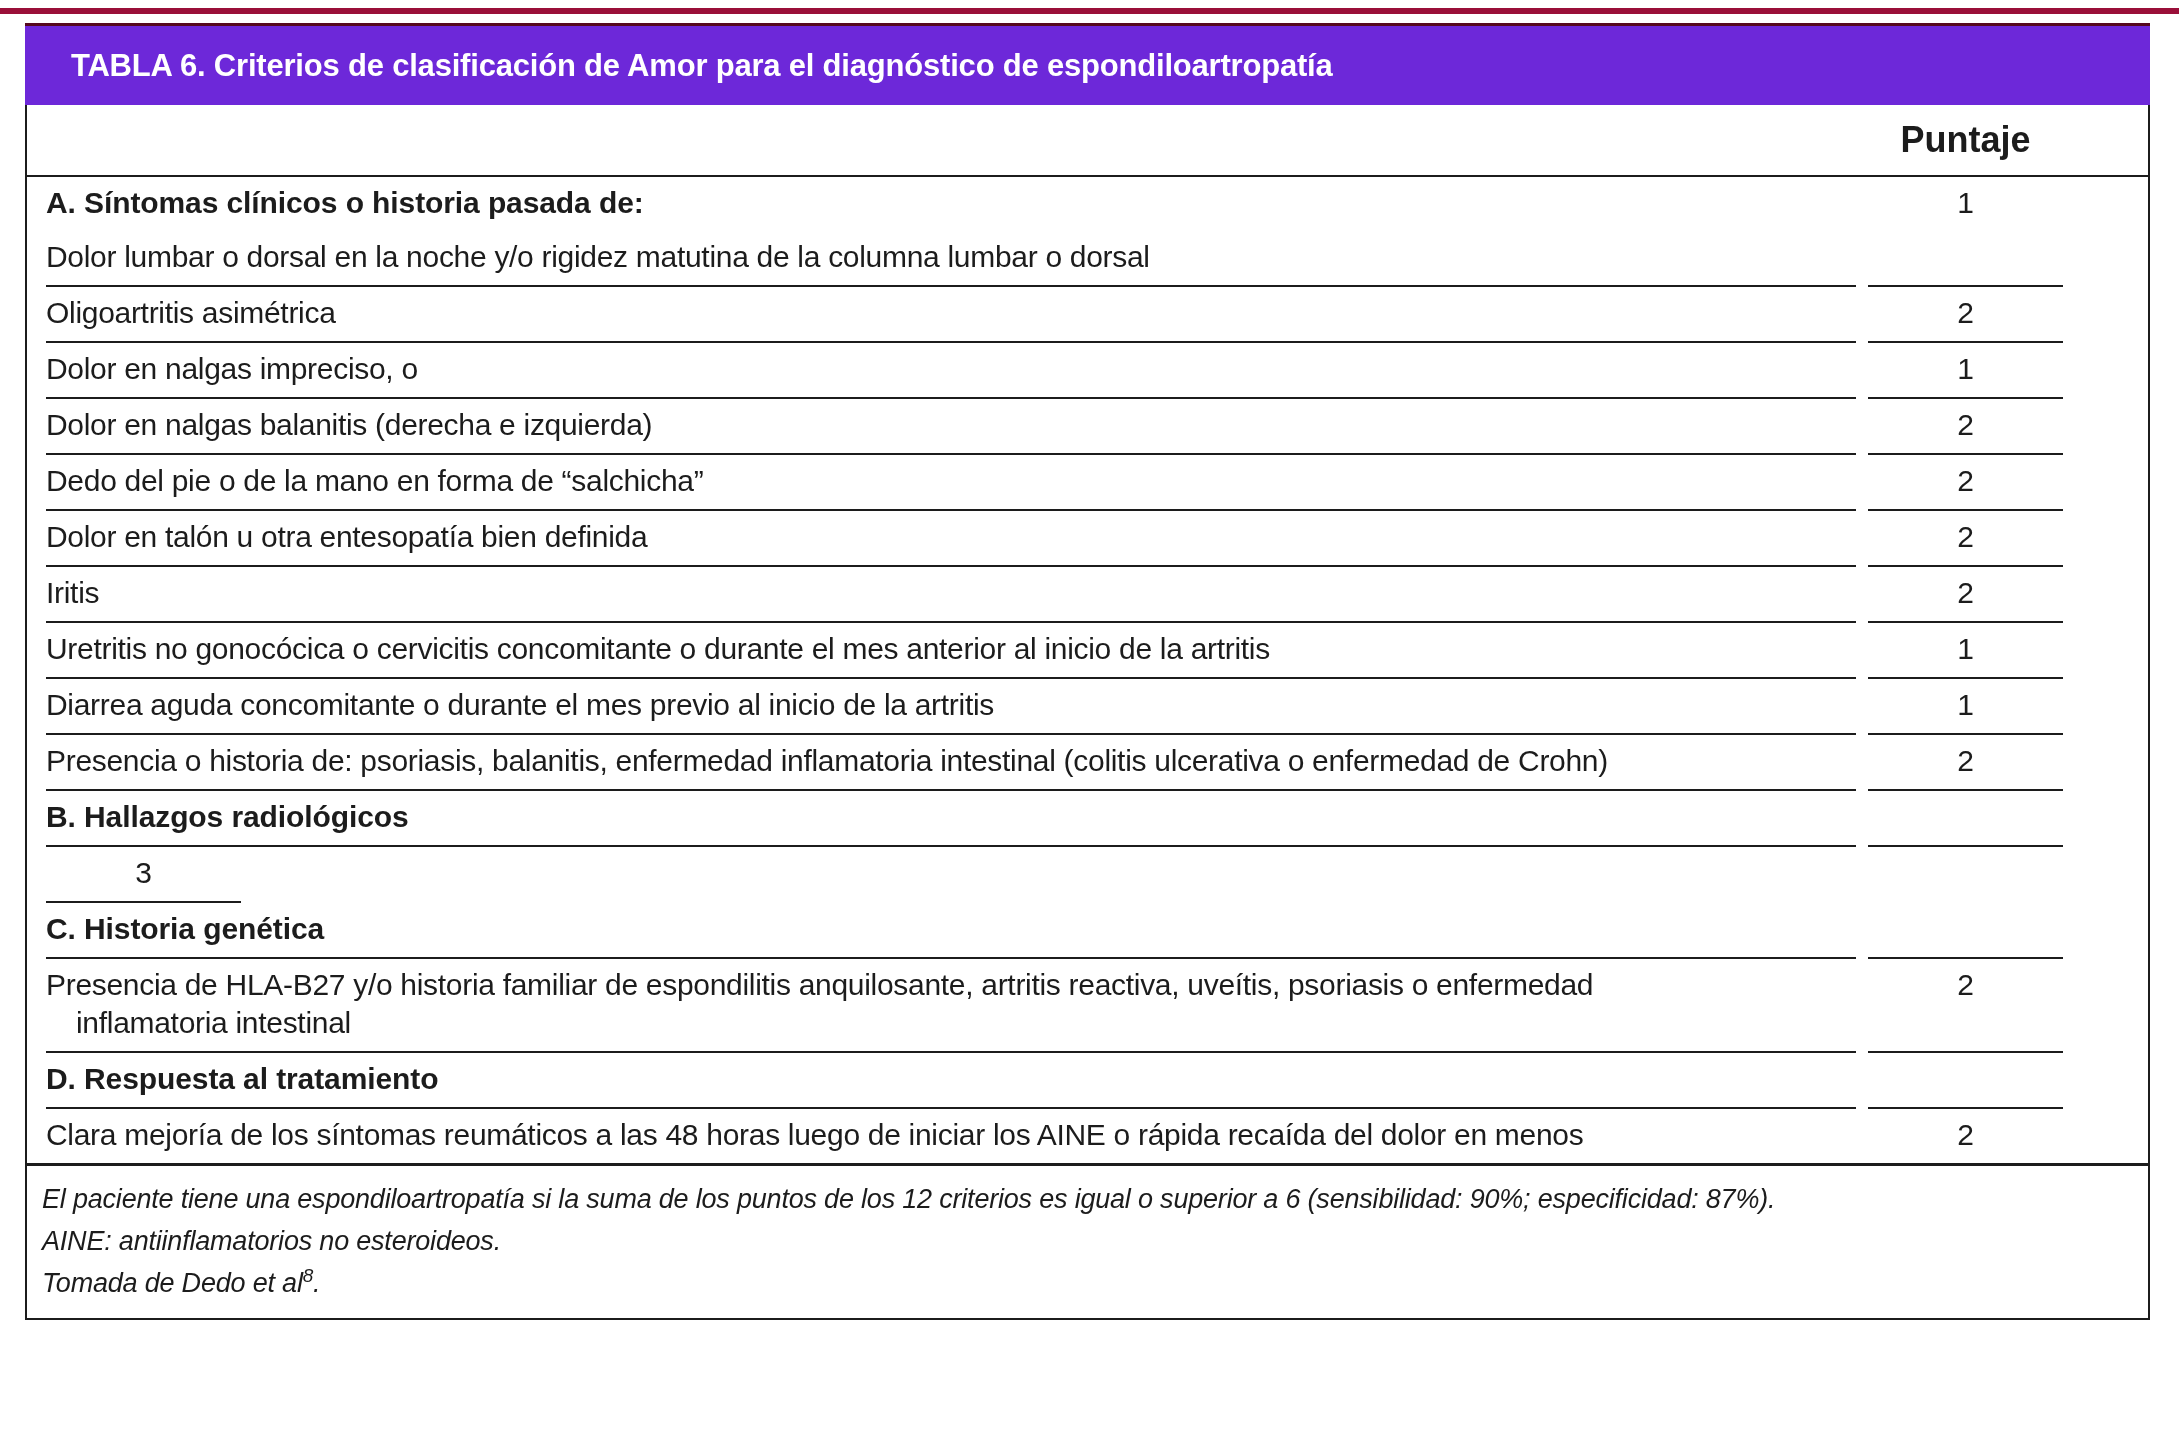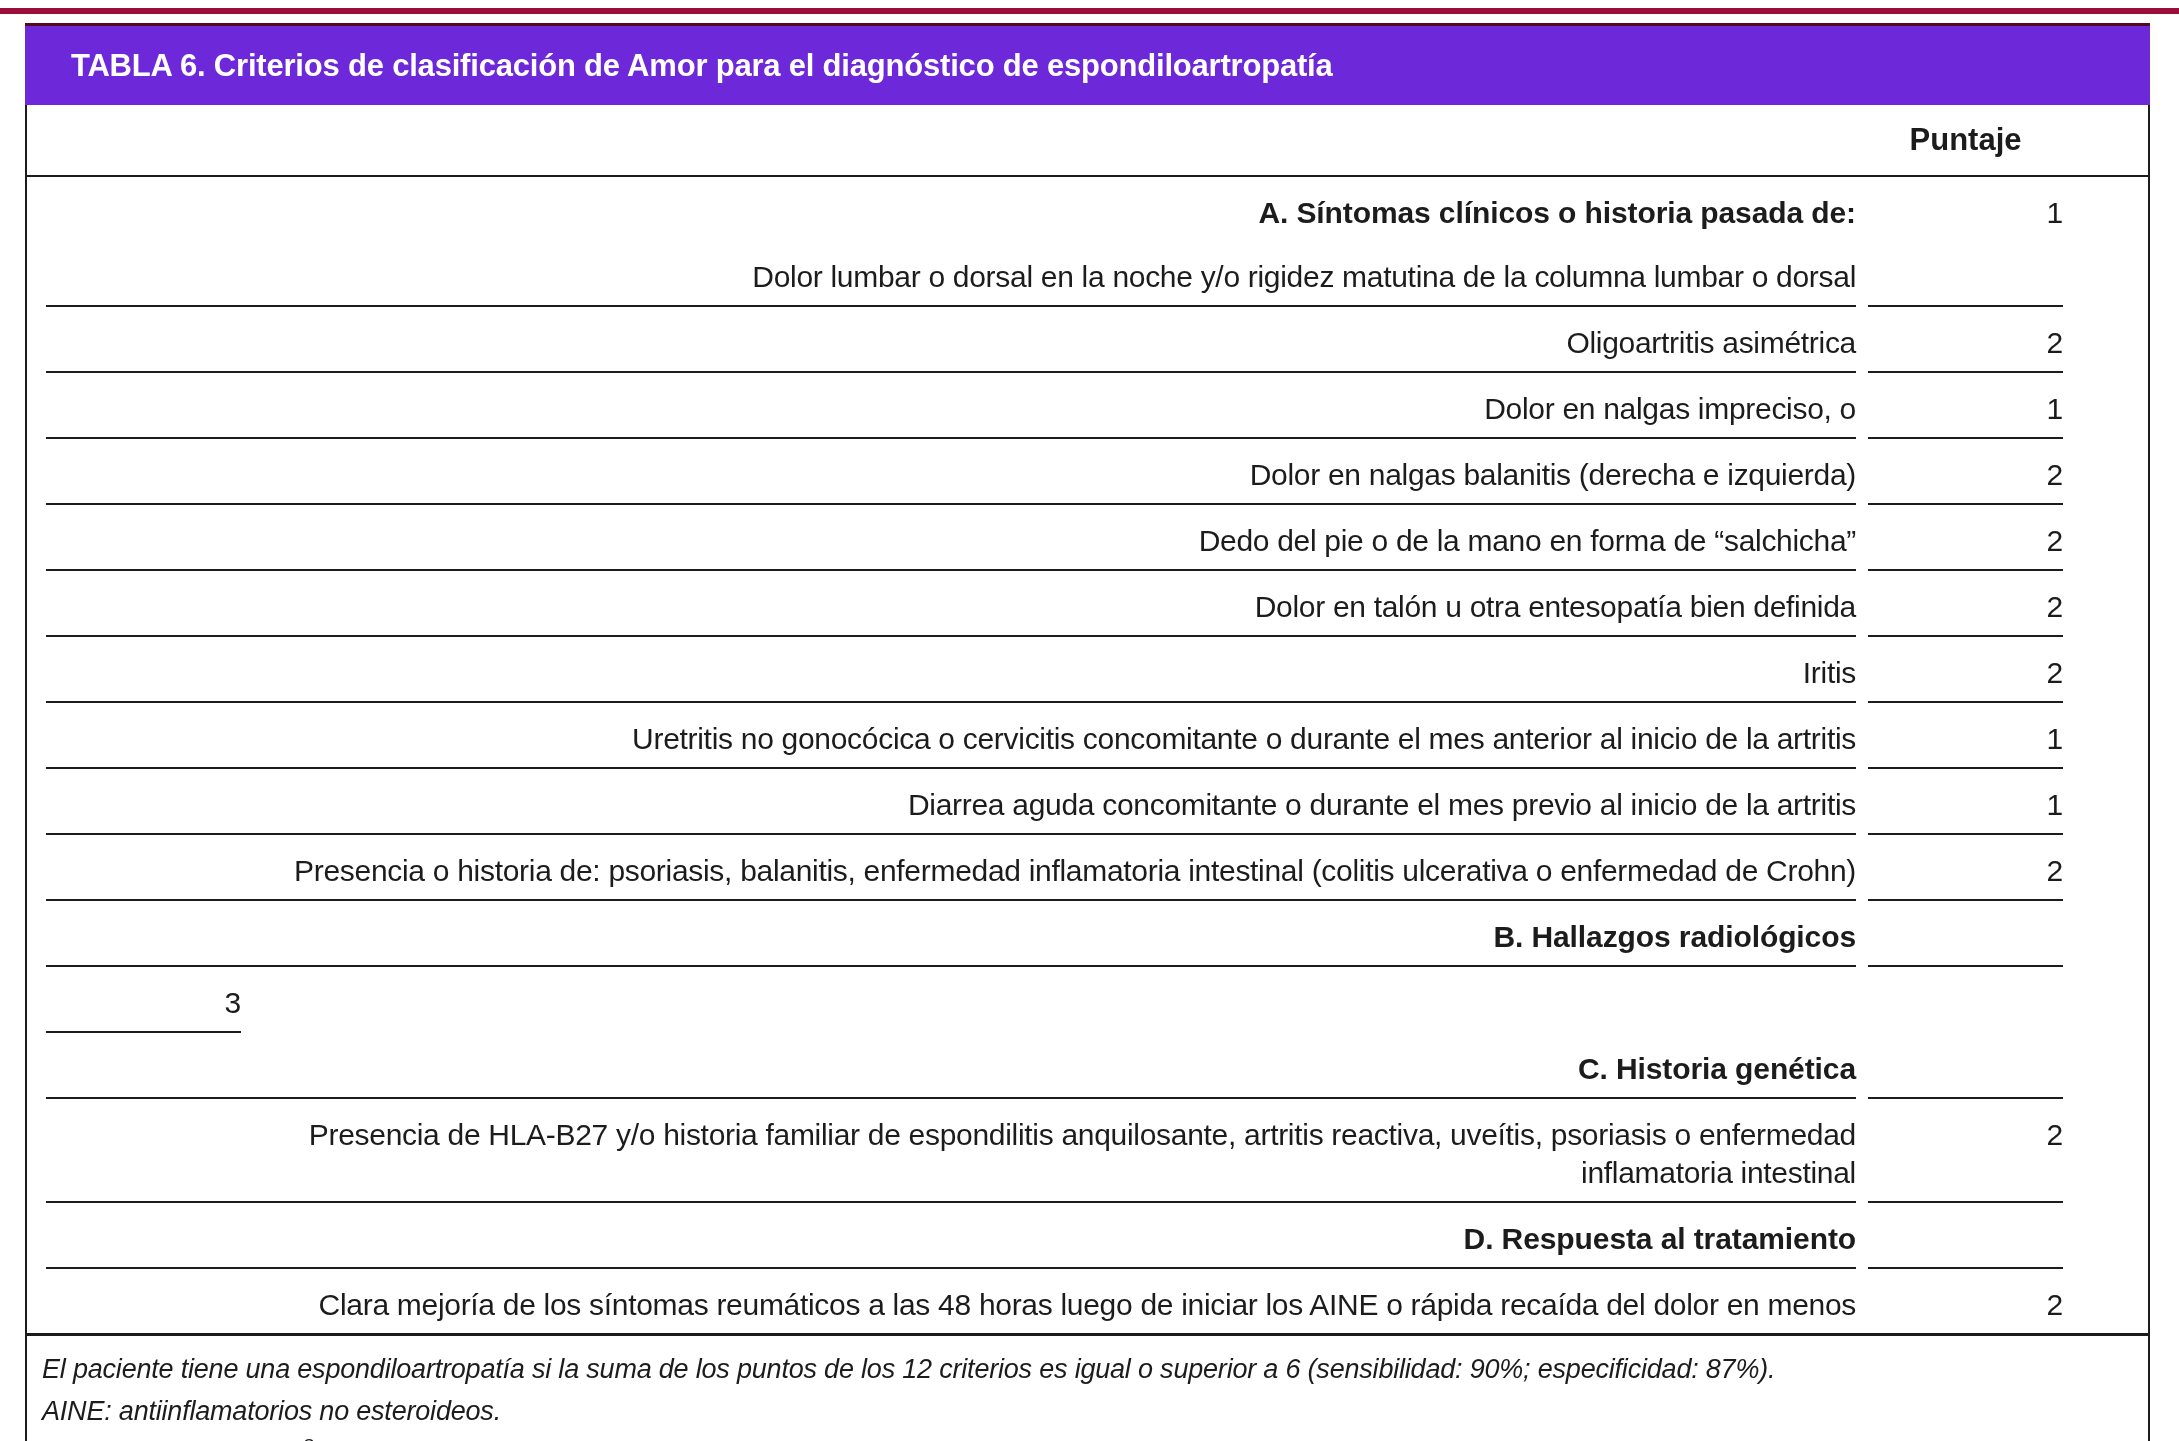--- a/index.html
+++ b/index.html
@@ -53,33 +53,32 @@
     padding-left: 19px;
     border-bottom: 2px solid #1c1c1c;
   }
   .cell-main { flex: 1 1 auto; margin-right: 12px; }
   .cell-score {
     flex: 0 0 195px;
     width: 195px;
     margin-right: 85px;
     text-align: center;
   }
-  .hdr-row .cell-score { font-weight: bold; font-size: 31px; }
+  .hdr-row .cell-score { font-weight: bold; font-size: 36px; }
   .row {
     display: flex;
     align-items: stretch;
     padding-left: 19px;
     font-size: 30px;
     letter-spacing: -0.3px;
   }
   .row .cell-main, .row .cell-score {
-    padding-top: 17px;
+    padding-top: 7px;
     padding-bottom: 9px;
     line-height: 38px;
-    text-align: right;
   }
   .row.rule .cell-main, .row.rule .cell-score { border-bottom: 2px solid #1c1c1c; }
   .row.heading .cell-main { font-weight: bold; letter-spacing: -0.1px; }
   .row .l2 { padding-left: 30px; }
   .footnotes {
     border-top: 3px solid #1c1c1c;
     padding: 12px 20px 14px 15px;
     font-size: 27px;
     line-height: 42px;
     letter-spacing: -0.2px;

